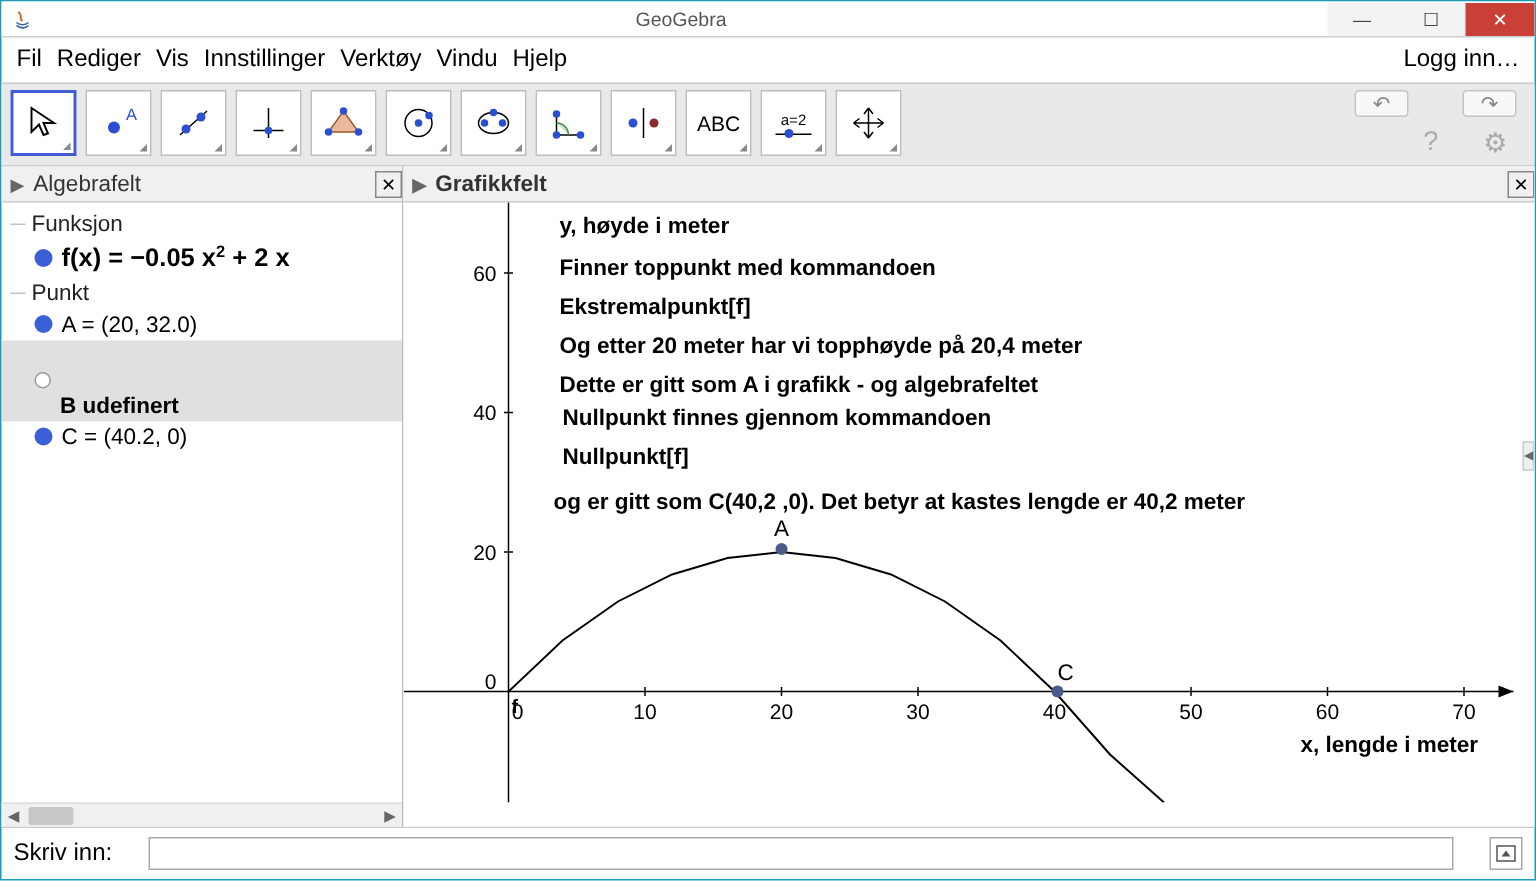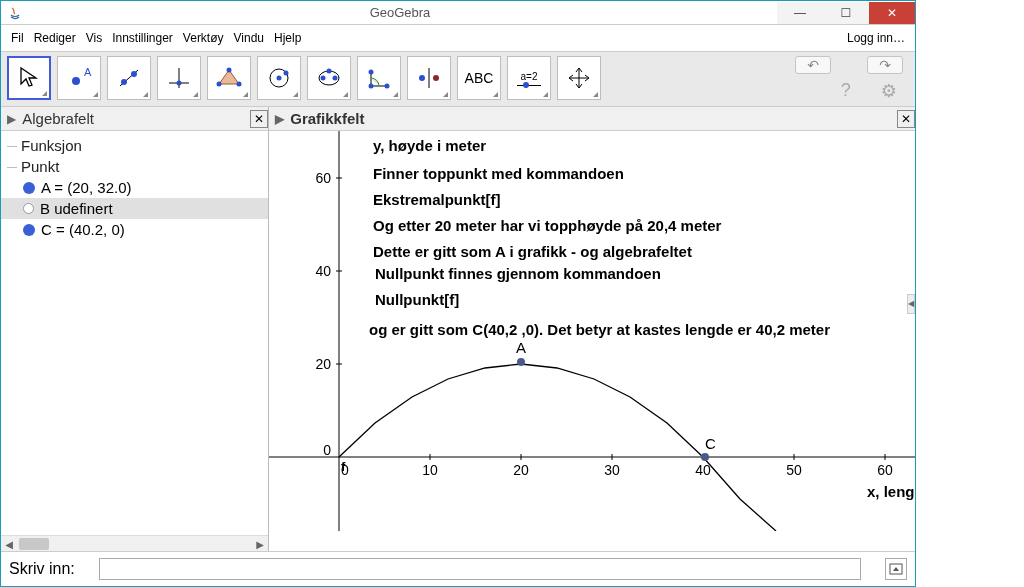--- a/index.html
+++ b/index.html
@@ -1,25 +1,25 @@
 <!DOCTYPE html>
 <html><head>
 <meta charset="utf-8">
 <style>
   * { box-sizing: border-box; }
   body { margin:0; font-family: Arial, Helvetica, sans-serif; font-size:14px; background:#fff; }
-  .window { width:916px; height:587px; border:1px solid #1a9cb7; display:flex; flex-direction:column; position:relative; }
+  .window { width:1024px; height:587px; border:1px solid #1a9cb7; display:flex; flex-direction:column; position:relative; }
   .titlebar { background:#fff; height:24px; display:flex; align-items:center; padding:0 0 0 6px; border-bottom:1px solid #ccc;}
   .titlebar .icon-box { width:16px; height:16px; display:flex; align-items:center; justify-content:center; }
   .titlebar-center { flex:1; text-align:center; color:#555; font-size:13px;}
   .winbtns { display:flex; }
   .winbtn { width:46px; height:22px; display:flex; align-items:center; justify-content:center; background:#fff; color:#444; font-size:12px;}
   .winbtn.min, .winbtn.max { background:#f3f3f3; }
   .winbtn.close { background:#c94036; color:#fff; }
-  .menubar { display:flex; align-items:center; padding:4px 8px; font-size:12px; gap:6px;}
+  .menubar { display:flex; align-items:center; padding:4px 8px; font-size:16px; gap:6px;}
   .menubar .menu { padding:2px 2px; }
   .menubar .spacer { flex:1; }
   .toolbar { background:#e9e9e9; padding:4px 6px; display:flex; align-items:flex-start; gap:6px; border-top:1px solid #ccc; border-bottom:1px solid #ccc;}
   .tool { width:44px; height:44px; background:#fff; border:1px solid #bdbdbd; display:flex; align-items:center; justify-content:center; position:relative;}
   .tool.selected { border:2px solid #445bd6;}
   .tool .tri { position:absolute; right:2px; bottom:2px; width:0;height:0; border-left:5px solid transparent; border-bottom:5px solid #888;}
   .toolbar-right { margin-left:auto; display:flex; flex-direction:column; align-items:flex-end; gap:6px; padding-right:6px;}
   .rbtns { display:flex; gap:36px;}
   .smallbtn { width:36px; height:18px; border:1px solid #c4c4c4; background:#f8f8f8; display:flex; align-items:center; justify-content:center; color:#888; border-radius:3px;}
   .ricons { display:flex; gap:30px; color:#aaa; font-size:18px; padding-right:6px;}
@@ -194,31 +194,35 @@
           <span class="arrow">▶</span>
           <span>Algebrafelt</span>
         </div>
         <div class="closebox">✕</div>
       </div>
       <div class="alg-body">
         <div class="alg-section">
             <span class="collapse">—</span>
             <span>Funksjon</span>
           </div>
+        <div class="alg-item">
+          <span class="dot blue"></span>
+          <span class="fx"><span>f(x)  =  −0.05 x</span><sup>2</sup><span> + 2 x</span></span>
+        </div>
         <div class="alg-section">
             <span class="collapse">—</span>
             <span>Punkt</span>
           </div>
         <div class="alg-item">
             <span class="dot blue"></span>
             <span>A = (20, 32.0)</span>
           </div>
         <div class="alg-item selected">
             <span class="dot white"></span>
-            <span style="font-weight:normal;">B udefinert</span>
+            <span style="font-weight:bold;margin-top:33px;">B udefinert</span>
           </div>
         <div class="alg-item">
             <span class="dot blue"></span>
             <span>C = (40.2, 0)</span>
           </div>
       </div>
       <div class="alg-scroll">
         <span class="ar l">◀</span>
         <span class="thumb"></span>
         <span class="ar r">▶</span>

